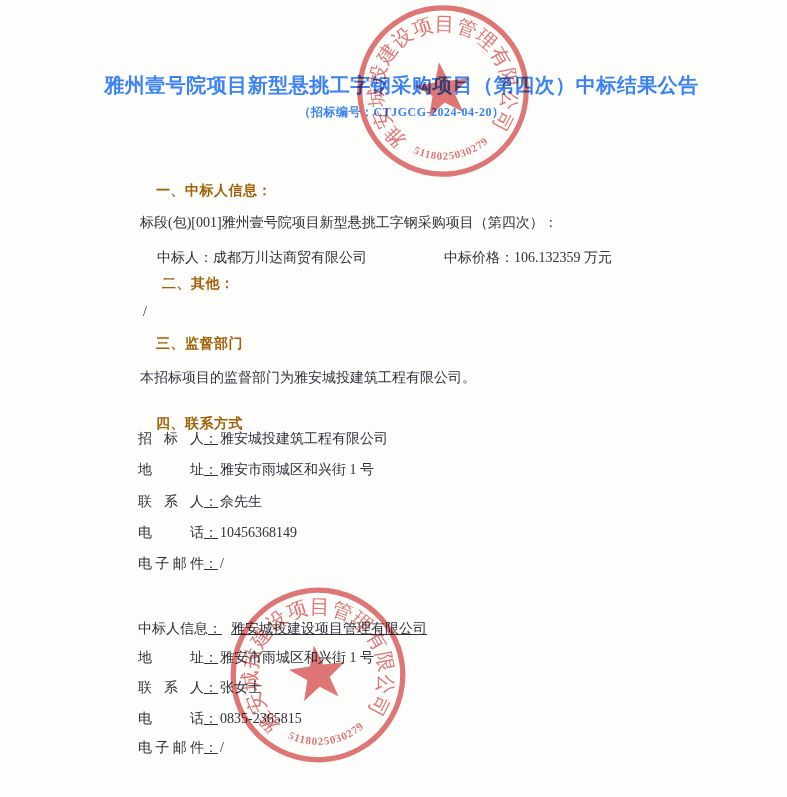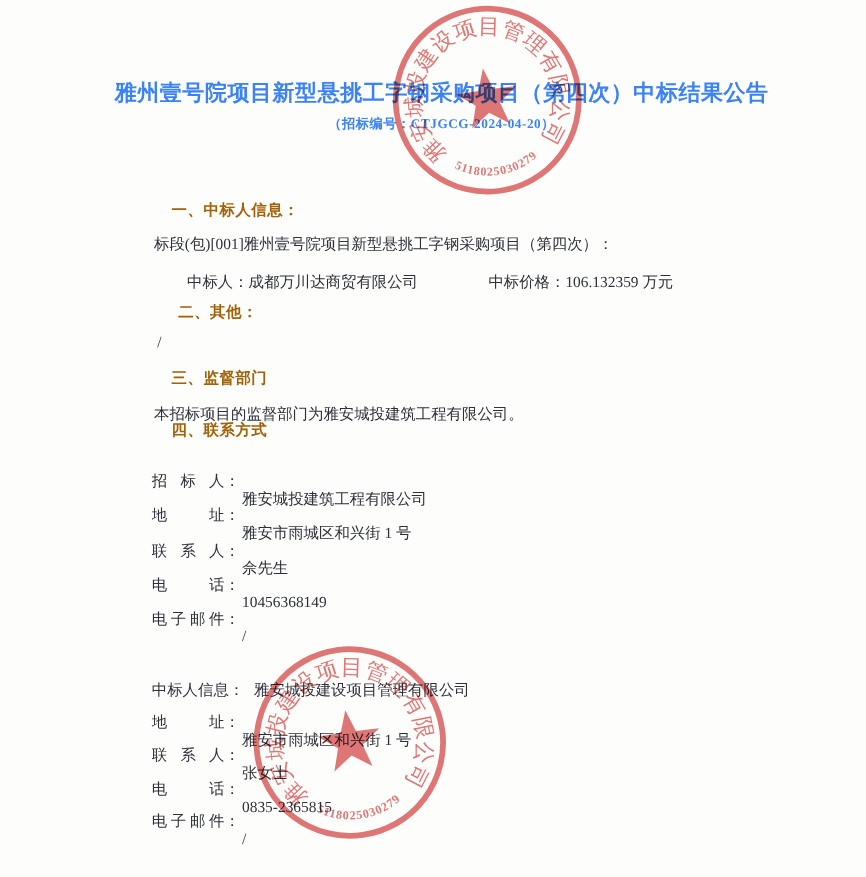--- a/index.html
+++ b/index.html
@@ -27,59 +27,59 @@
     color:#3b82f6;
   }
   .heading {
     font-family:"Liberation Sans", sans-serif;
     font-weight:700;
     font-size:14px;
     letter-spacing:0.5px;
     color:#a16207;
     margin-left:36px;
   }
-  .contact-row { left:138px; width:560px; }
+  .contact-row { left:138px; width:560px;text-decoration:underline; }
   .clabel {
     display:inline-block;
     width:66px;
     text-align:justify;
     text-align-last:justify;
   }
-  .cvalue { position:absolute; left:82px; top:16px; }
+  .cvalue { position:absolute; left:82px; top:0; }
   .wlabel { display:inline-block; }
   .wvalue { margin-left:9px; }
   .stamp {
     position:absolute;
     opacity:0.78;
     mix-blend-mode:multiply;
     pointer-events:none;
   }
   .stamp-top  { left:343px; top:-9px;  transform:rotate(-8deg) scale(1.04); }
   .stamp-bottom { left:218px; top:575px; transform:rotate(-8deg) scale(1.06); }
 </style>
 </head>
 <body>
 
 <div class="line title-line" style="top:73px">雅州壹号院项目新型悬挑工字钢采购项目（第四次）中标结果公告</div>
 <div class="line title-line" style="top:100px; font-size:12px">（招标编号：CTJGCG-2024-04-20）</div>
 
 <div class="line heading" style="top:180px; left:120px">一、中标人信息：</div>
 <div class="line" style="top:212px; left:140px">标段(包)[001]雅州壹号院项目新型悬挑工字钢采购项目（第四次）：</div>
 <div class="line" style="top:247px; left:0; width:787px">
-  <span style="position:absolute; left:170px"><span>中标人</span><span>：</span><span>成都万川达商贸有限公司</span></span>
+  <span style="position:absolute; left:157px"><span>中标人</span><span>：</span><span>成都万川达商贸有限公司</span></span>
   <span style="position:absolute; left:444px"><span>中标价格</span><span>：</span><span>106.132359 万元</span></span>
 </div>
 
 <div class="line heading" style="top:273px; left:126px">二、其他：</div>
 <div class="line" style="top:301px; left:143px">/</div>
 
 <div class="line heading" style="top:333px; left:120px">三、监督部门</div>
 <div class="line" style="top:367px; left:140px">本招标项目的监督部门为雅安城投建筑工程有限公司。</div>
 
-<div class="line heading" style="top:380px; left:120px">四、联系方式</div>
+<div class="line heading" style="top:413px; left:120px">四、联系方式</div>
 
 <div class="line contact-row" style="top:428px">
   <span class="clabel">招标人</span><span>：</span>
   <span class="cvalue">雅安城投建筑工程有限公司</span>
 </div>
 <div class="line contact-row" style="top:459px">
   <span class="clabel">地址</span><span>：</span>
   <span class="cvalue">雅安市雨城区和兴街 1 号</span>
 </div>
 <div class="line contact-row" style="top:491px">

